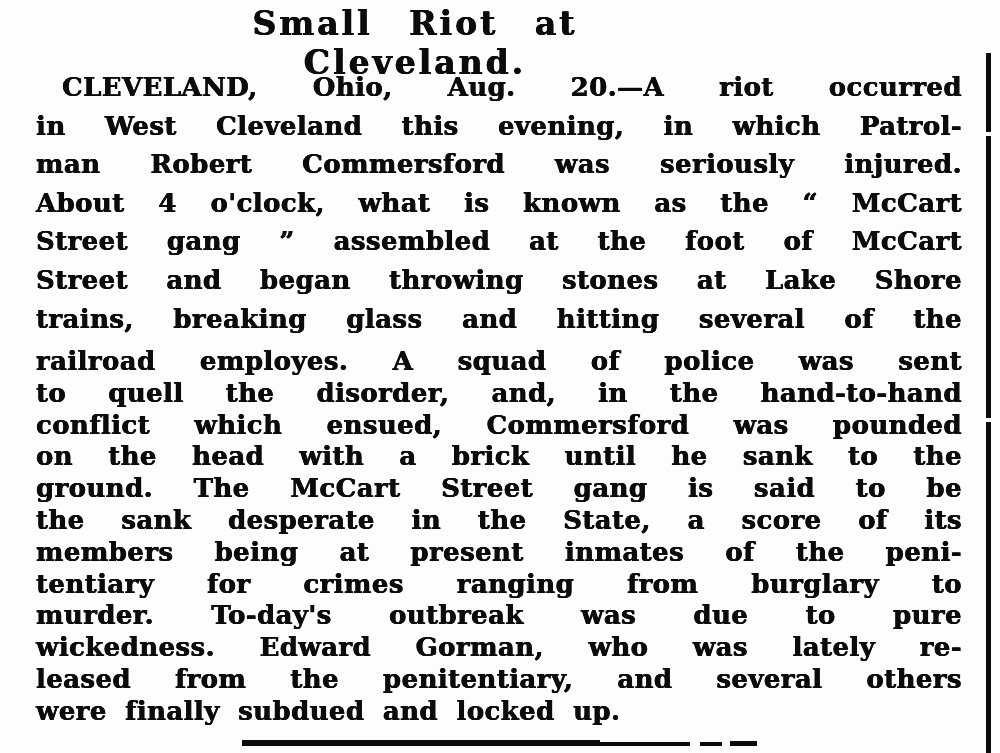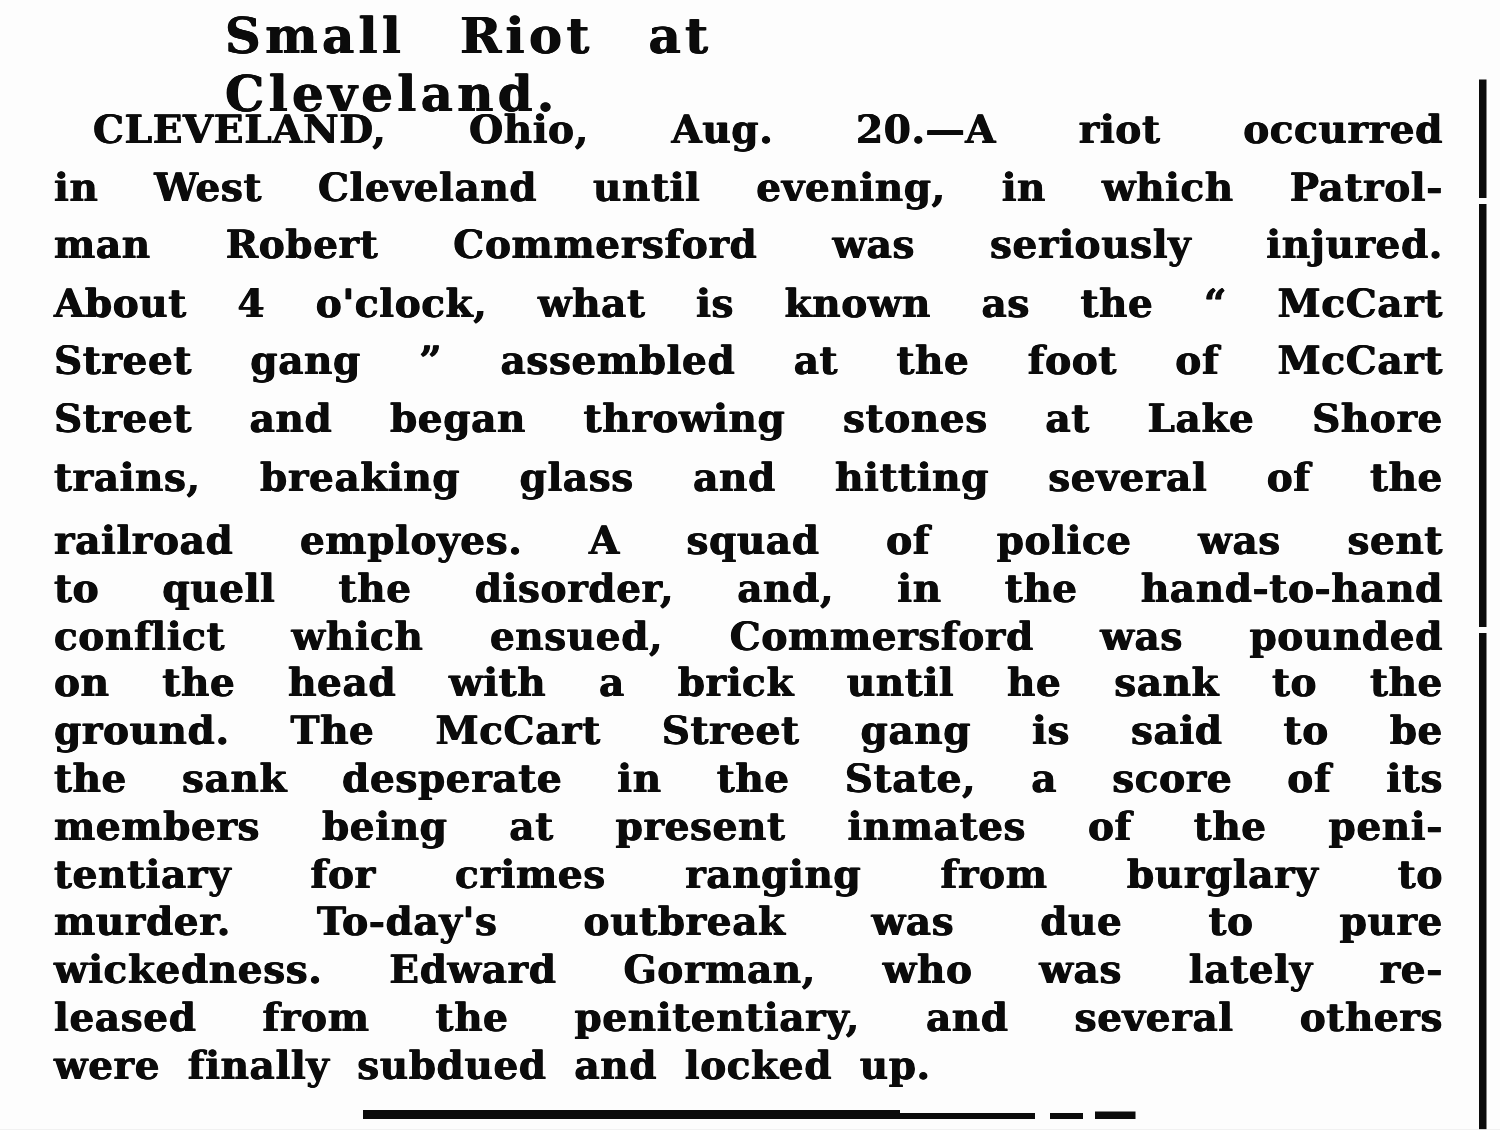--- a/index.html
+++ b/index.html
@@ -4,21 +4,21 @@
 <style>
   :root { --ink:#0b0b0b; --paper:#fdfdfd; }
   html,body { margin:0; padding:0; background:#e8e8e8; }
   .page {
     position:relative; width:1000px; height:753px; background:var(--paper);
     font-family:"DejaVu Serif", serif; font-weight:700; color:var(--ink);
     overflow:hidden; margin:0 auto;
   }
   .title {
     position:absolute; left:150px; top:4px; width:530px; margin:0;
-    text-align:left; font-size:33px; font-weight:700;
+    text-align:center; font-size:33px; font-weight:700;
     letter-spacing:3px; word-spacing:22px;
     text-shadow:0.4px 0 0 currentColor, -0.4px 0 0 currentColor;
   }
   .body-a, .body-b {
     position:absolute; left:36px; width:926px; font-size:26px;
     text-shadow:0.35px 0 0 currentColor, -0.35px 0 0 currentColor;
   }
   .body-a { top:68px; }
   .body-a .ln { height:38.6px; line-height:38.6px; }
   .body-b { top:346px; }
@@ -38,21 +38,21 @@
 </style>
 </head>
 <body>
 
 <div class="page">
 
   <h1 class="title">Small Riot at Cleveland.</h1>
 
   <div class="body-a">
     <div class="ln indent">CLEVELAND, Ohio, Aug. 20.—A riot occurred</div>
-    <div class="ln">in West Cleveland until evening, in which Patrol-</div>
+    <div class="ln">in West Cleveland this evening, in which Patrol-</div>
     <div class="ln">man Robert Commersford was seriously injured.</div>
     <div class="ln">About 4 o'clock, what is known as the “ McCart</div>
     <div class="ln">Street gang ” assembled at the foot of McCart</div>
     <div class="ln">Street and began throwing stones at Lake Shore</div>
     <div class="ln">trains, breaking glass and hitting several of the</div>
   </div>
 
   <div class="body-b">
     <div class="ln">railroad employes. A squad of police was sent</div>
     <div class="ln">to quell the disorder, and, in the hand-to-hand</div>

